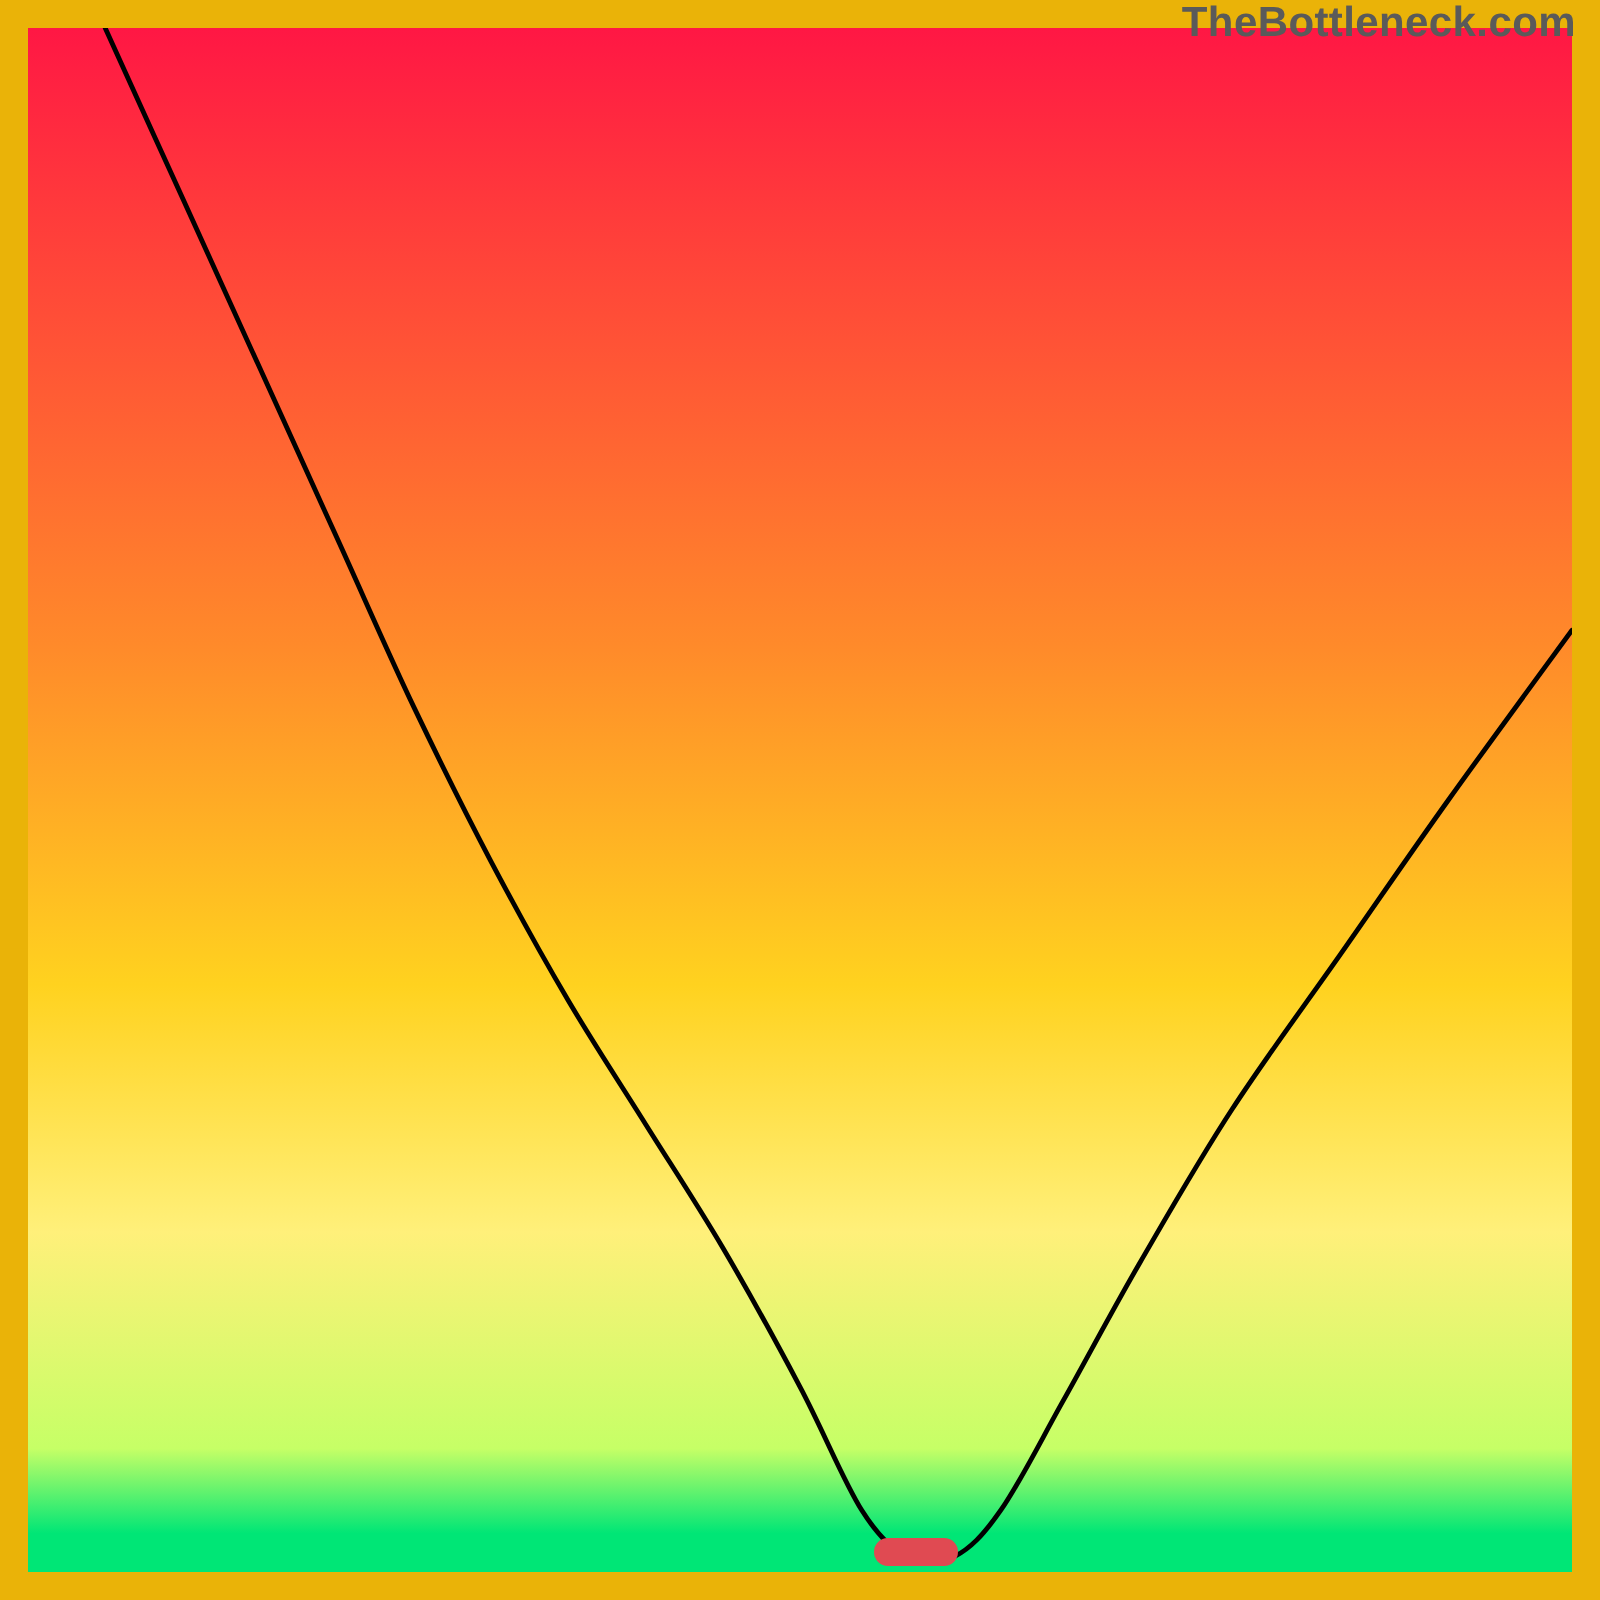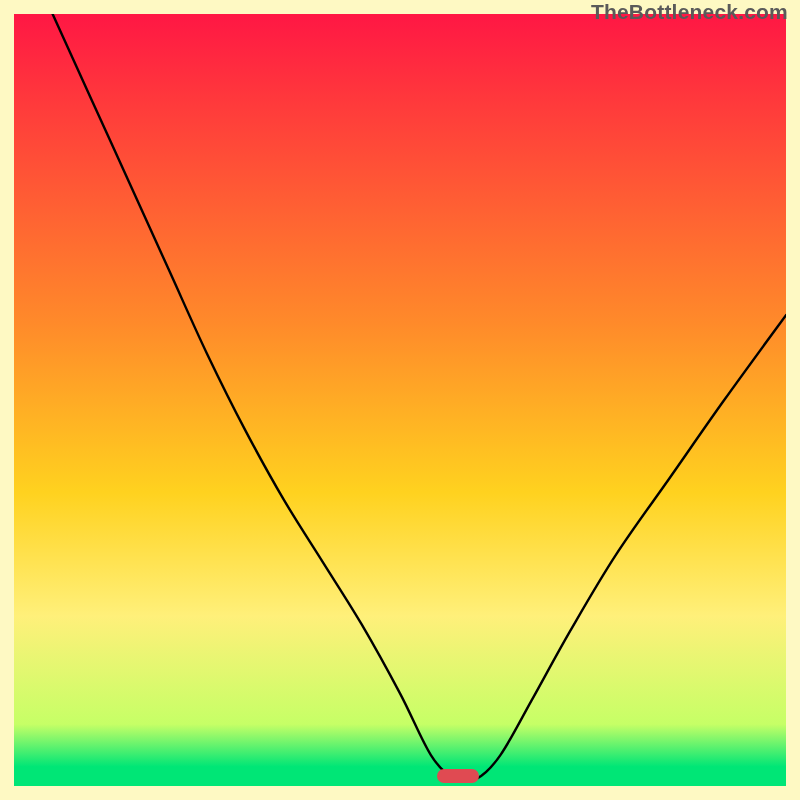--- a/index.html
+++ b/index.html
@@ -9,21 +9,21 @@
     height: 800px;
     background: #000;
     overflow: hidden;
   }
   .frame {
     position: absolute;
     left: 0;
     top: 0;
     width: 800px;
     height: 800px;
-    background: #fef9c3;
+    background: #eab308;
   }
   .plot {
     position: absolute;
     left: 14px;
     top: 14px;
     width: 772px;
     height: 772px;
     overflow: hidden;
   }
   .gradient {

